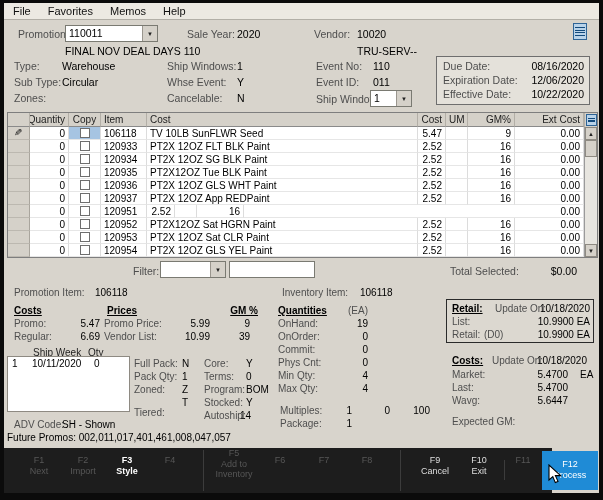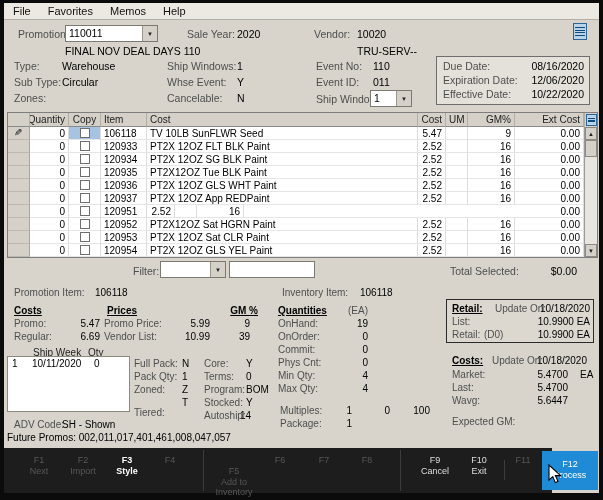--- a/index.html
+++ b/index.html
@@ -406,21 +406,21 @@
   <span class="val sm vr" style="left:520px;top:395px;width:48px;">5.6447</span>
   <span class="lbl sm" style="left:452px;top:416px;">Expected GM:</span>
   <span class="val sm" style="left:520px;top:416px;"></span>
 
   <div class="fbar">
     <div class="fk" style="left:11px;"><span class="k">F1</span><span>Next</span></div>
     <div class="fk" style="left:55px;"><span class="k">F2</span><span>Import</span></div>
     <div class="fk hot" style="left:99px;"><span class="k">F3</span><span>Style</span></div>
     <div class="fk" style="left:142px;"><span class="k">F4</span><span></span></div>
     <div class="fdiv" style="left:199px;"></div>
-    <div class="fk" style="left:206px;top:18px;"><span class="k">F5</span><span>Add to Inventory</span></div>
+    <div class="fk" style="left:206px;top:0;"><span class="k">F5</span><span>Add to Inventory</span></div>
     <div class="fk" style="left:252px;"><span class="k">F6</span><span></span></div>
     <div class="fk" style="left:296px;"><span class="k">F7</span><span></span></div>
     <div class="fk" style="left:339px;"><span class="k">F8</span><span></span></div>
     <div class="fdiv" style="left:396px;"></div>
     <div class="fk lit" style="left:407px;"><span class="k">F9</span><span>Cancel</span></div>
     <div class="fk lit" style="left:451px;"><span class="k">F10</span><span>Exit</span></div>
     <div class="fdiv" style="left:500px;top:12px;height:20px;"></div>
     <div class="fk" style="left:495px;"><span class="k">F11</span><span></span></div>
     <div class="f12btn"><span class="k" style="display:block;">F12</span><span>Process</span></div>
   </div>

